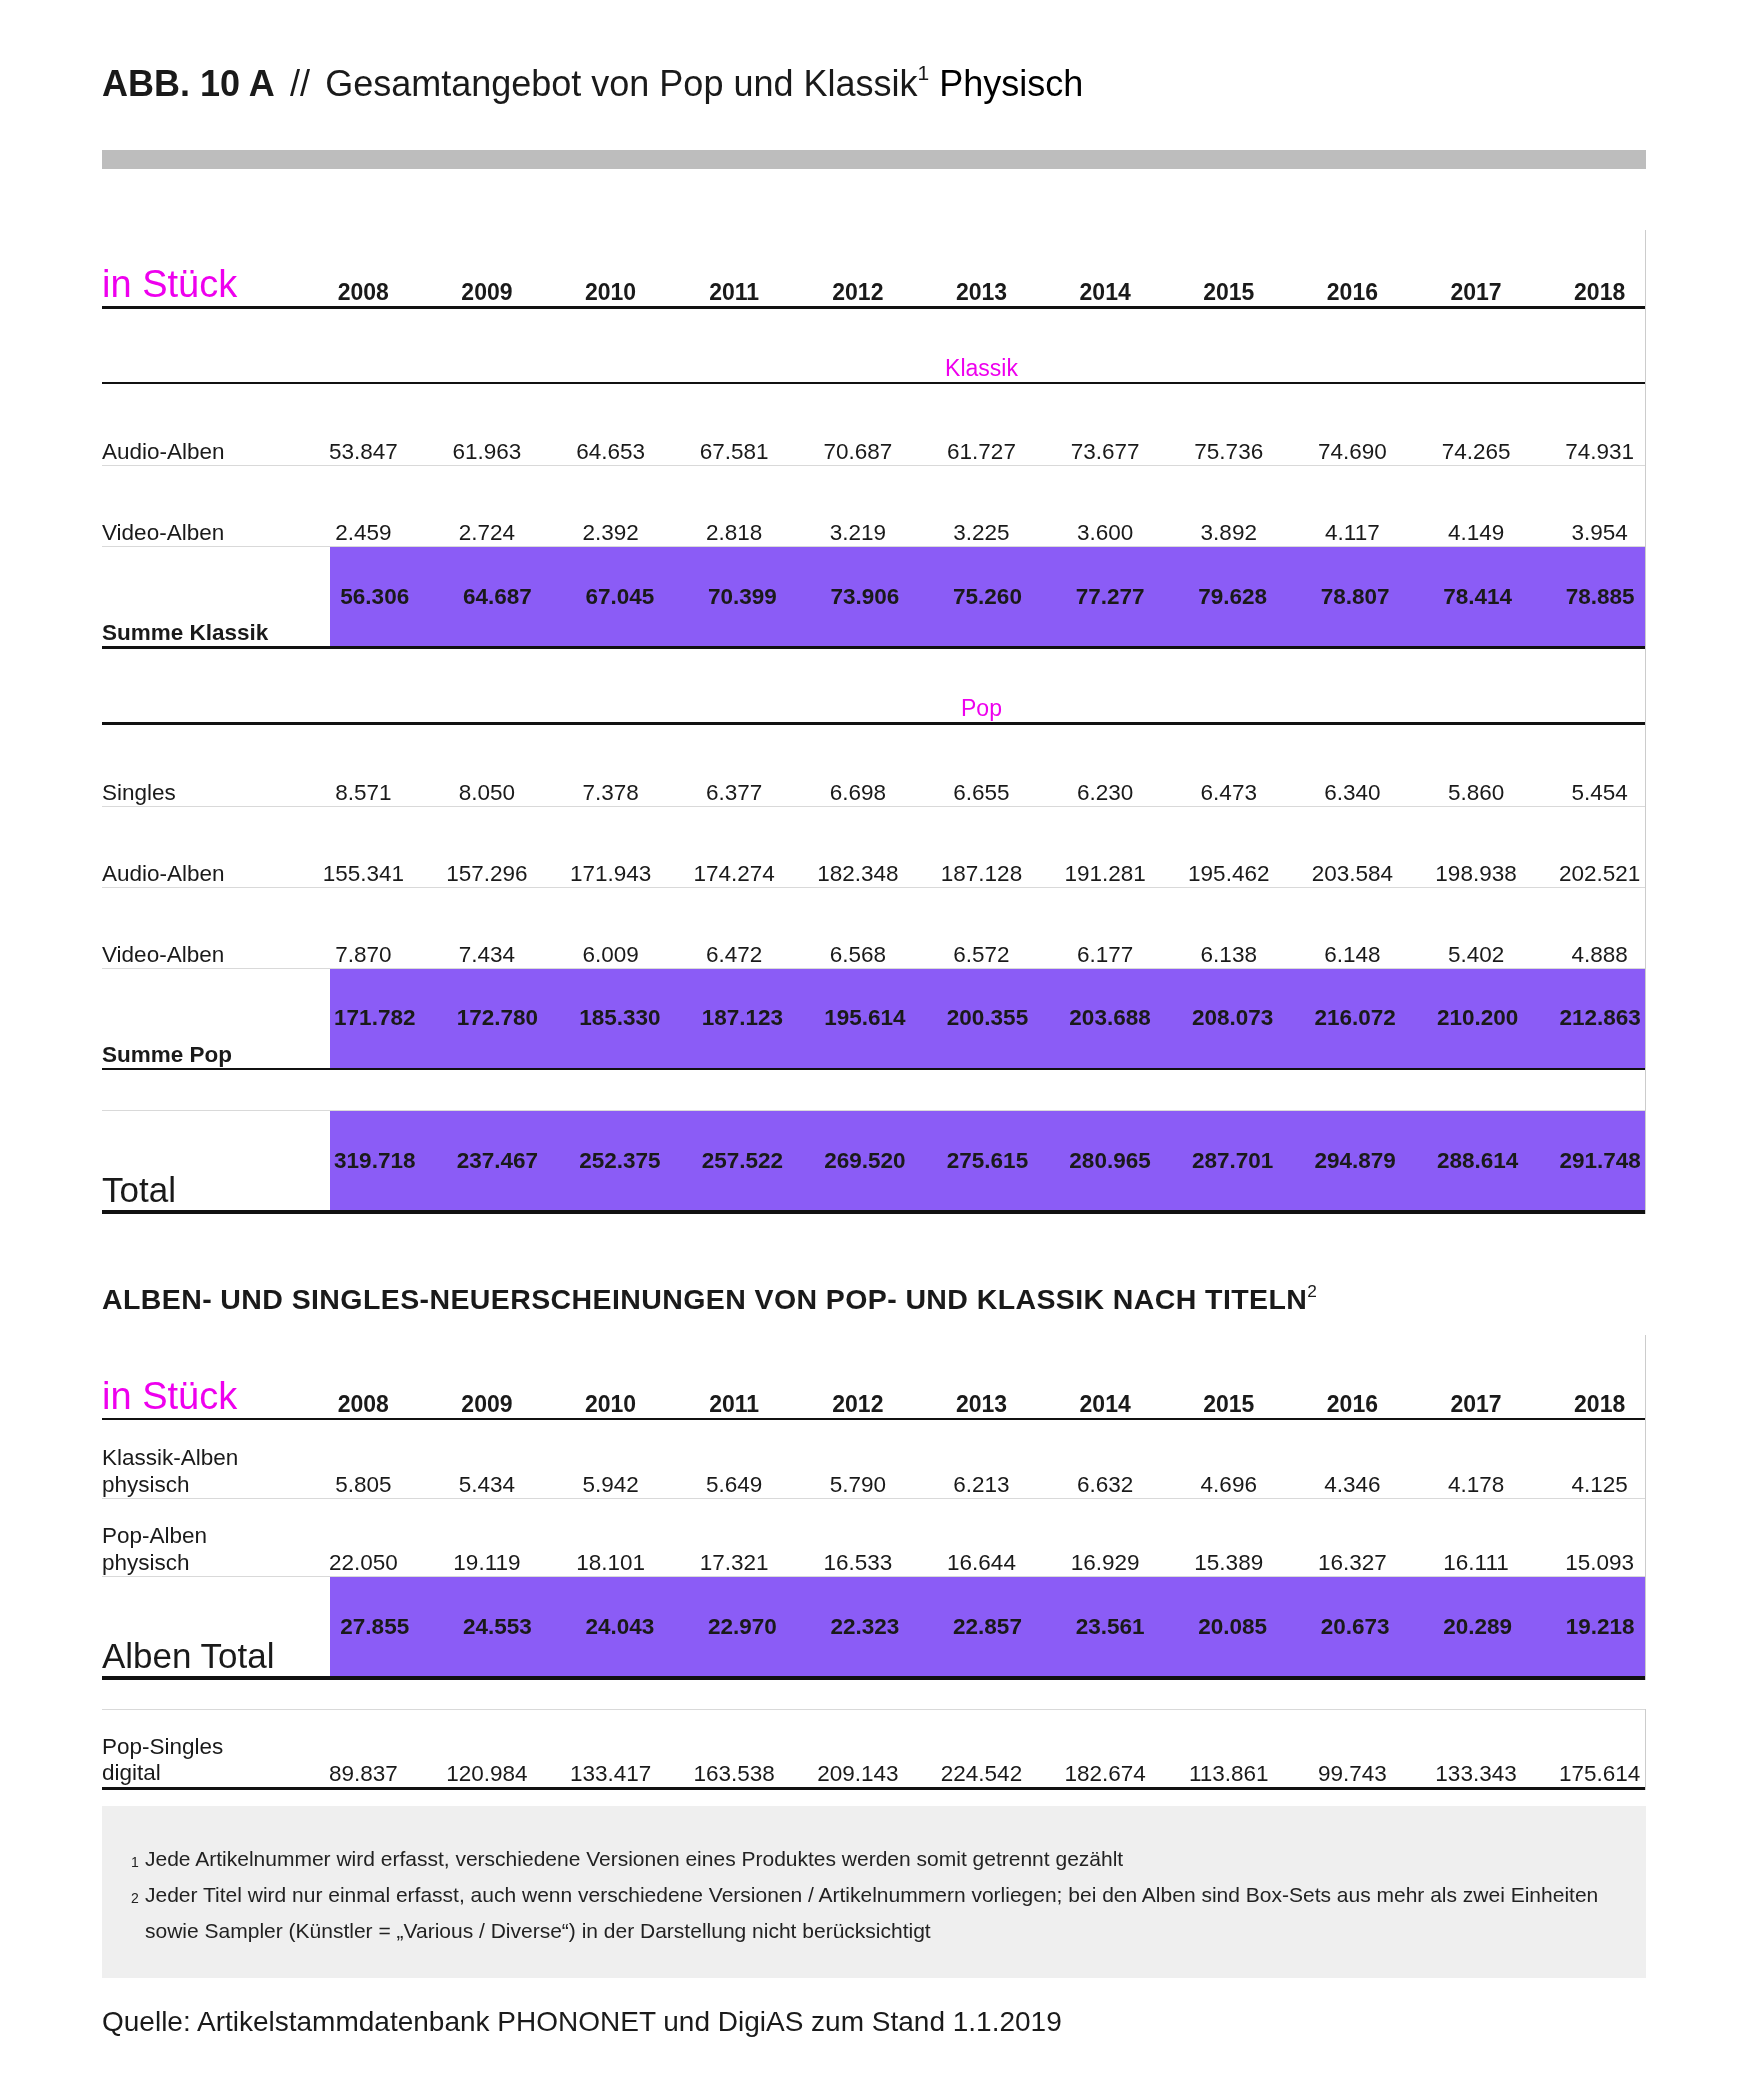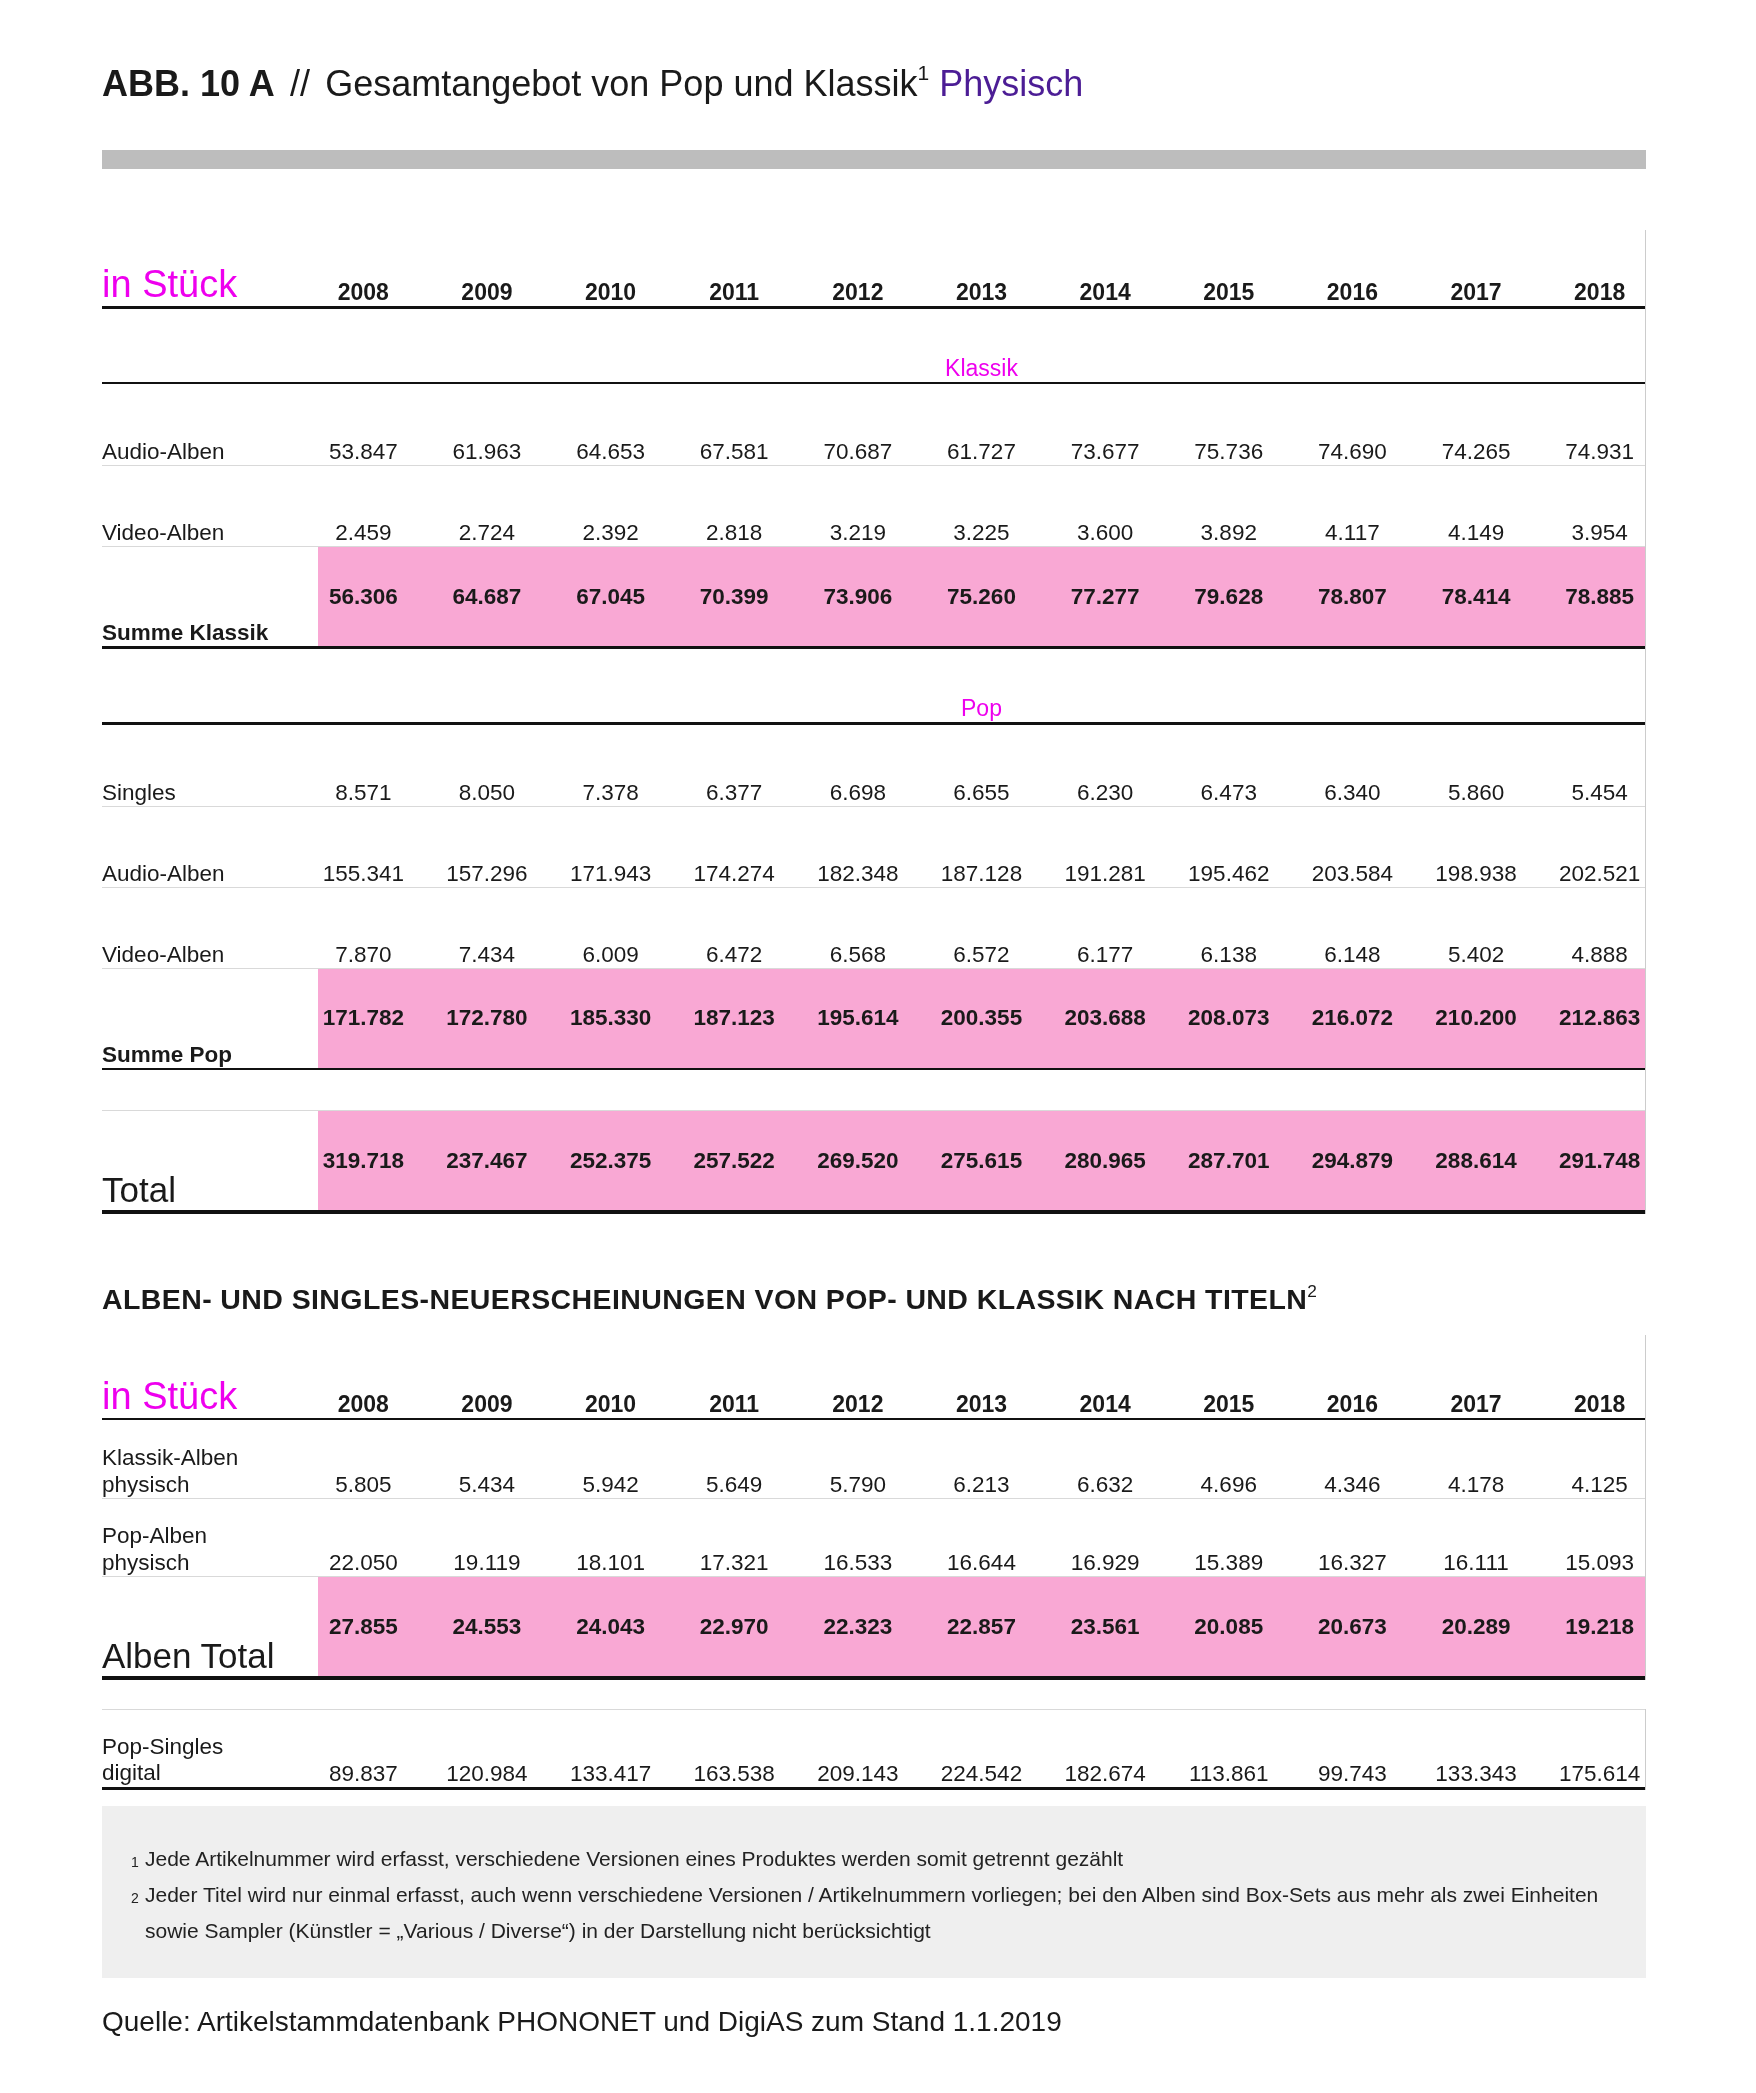--- a/index.html
+++ b/index.html
@@ -12,21 +12,21 @@
   .content{padding-left:102px;padding-right:110px;}
 
   
   .doc-title{
     padding-top:61px;
     font-size:36px;line-height:1.1;
     white-space:nowrap;
   }
   .doc-title .t-bold{font-weight:bold;}
   .doc-title .t-sep{font-weight:normal;padding:0 5.2px;}
-  .doc-title .t-muted{color:#4c1d95;}
+  .doc-title .t-muted{color:#000000;}
   .doc-title sup{font-size:21px;vertical-align:15.6px;}
   .title-bar{margin-top:47px;height:19px;background:#bdbdbd;}
 
   
   .tbl{border-right:1.7px solid #cccccc;}
   .row{display:flex;align-items:flex-end;box-sizing:border-box;}
   .row-label{flex:0 0 216px;width:216px;font-size:22.5px;box-sizing:border-box;}
   .cells{flex:1 1 auto;display:grid;grid-template-columns:repeat(11,1fr);align-items:center;gap:33px;}
   .cell{text-align:center;font-size:22.5px;white-space:nowrap;}
 
@@ -37,21 +37,21 @@
   .hline{height:2.6px;background:#111111;}
   .hline-thick{height:3.5px;background:#111111;}
 
   .subhead-row{height:73px;}
   .subhead-row .span-cells{flex:1 1 auto;text-align:center;font-size:23px;color:var(--accent,#ee00ee);margin-top:39px;}
 
   .data-row{height:81px;}
   .sep-top{border-top:1.7px solid #d9d9d9;}
 
   .band-row{height:100px;}
-  .band-row .cells{background:#f9a8d4;height:100%;}
+  .band-row .cells{background:#8b5cf6;height:100%;margin-left:12px;}
   .band-row .cell{font-weight:bold;}
   .band-row .row-label{font-weight:bold;}
   .band-row.big-label .row-label{font-weight:normal;font-size:35px;letter-spacing:0;}
 
   .gap{height:40px;}
 
   .wrap2 .row-label .lbl{display:block;width:156px;line-height:1.18;}
 
   
   .heading2{

